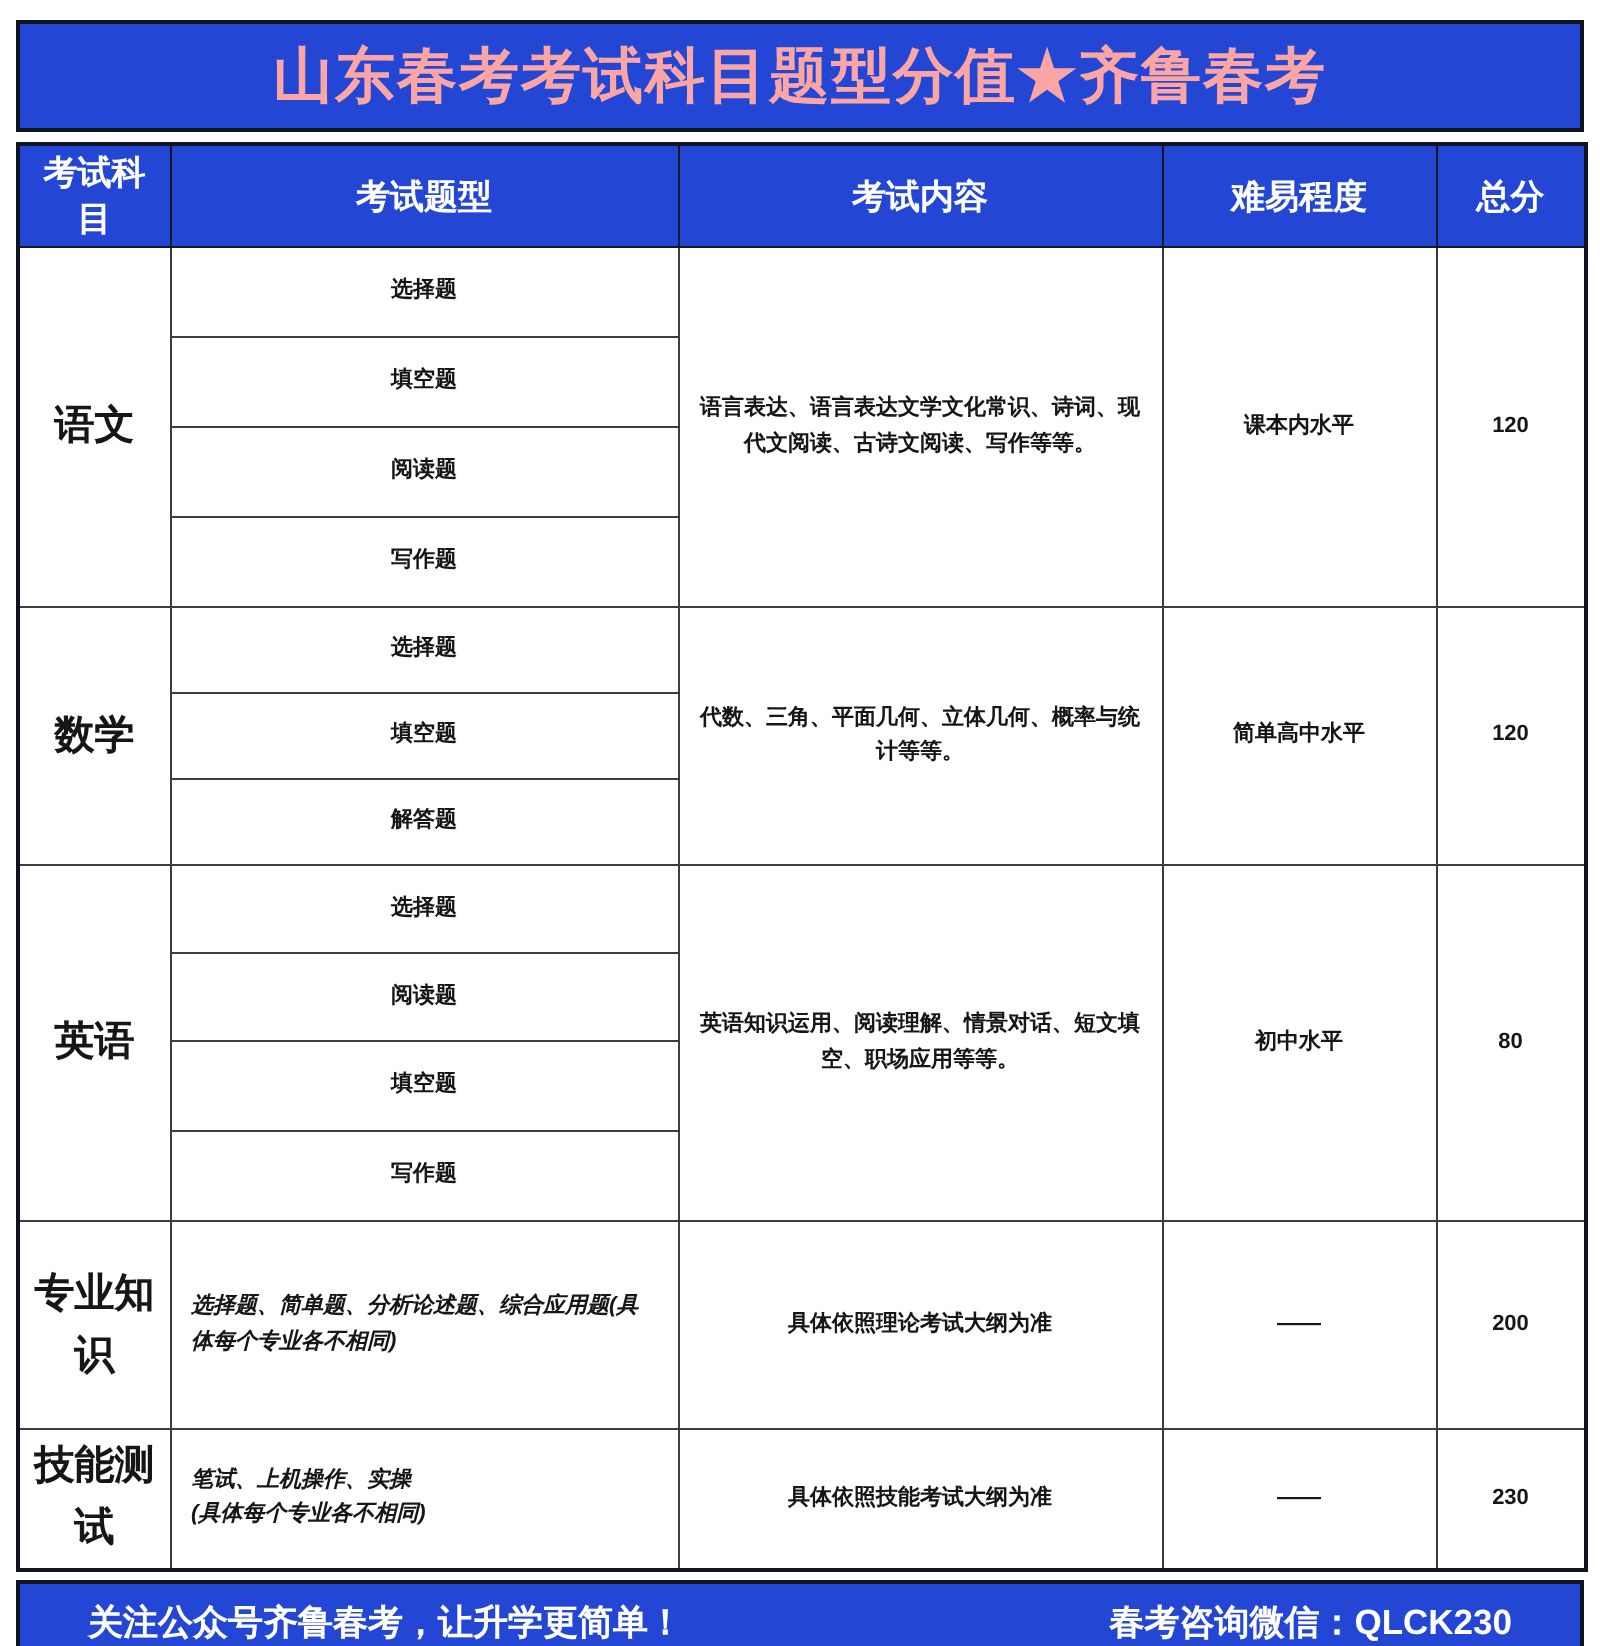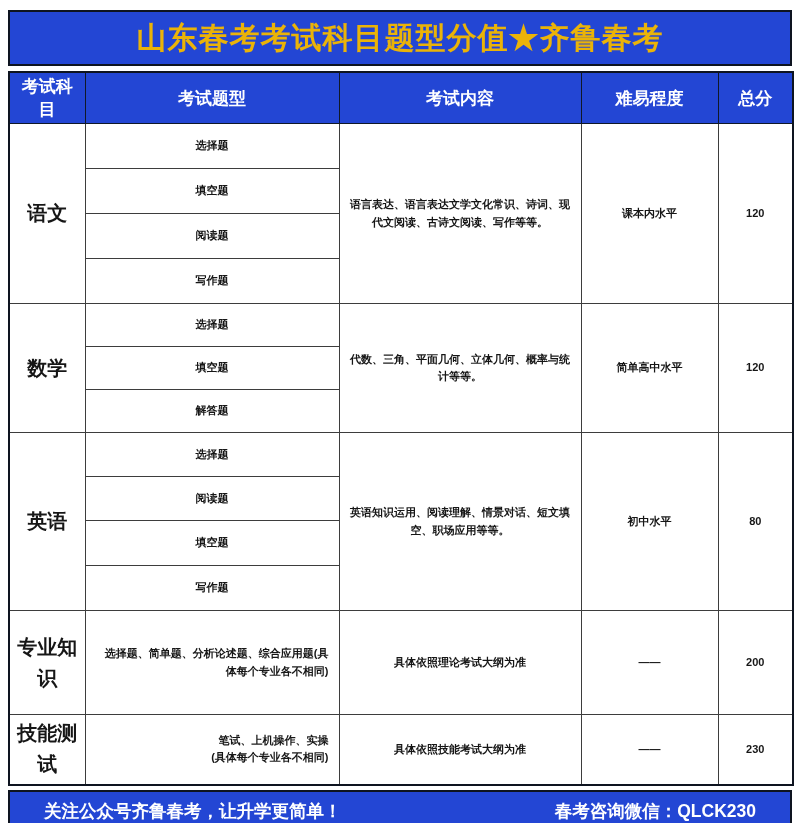--- a/index.html
+++ b/index.html
@@ -11,21 +11,21 @@
     font-weight: bold;
     color: #161616;
   }
   .page { padding: 10px 8px 0 8px; }
 
   .title-bar {
     height: 56px;
     background: #2346d4;
     border: 2px solid #0e1420;
     display: flex; align-items: center; justify-content: center;
-    color: #eab308;
+    color: #fca5a5;
     font-size: 30px;
     letter-spacing: 1px;
   }
 
   table.exam-table {
     width: 784px;
     margin-top: 5px;
     border-collapse: collapse;
     table-layout: fixed;
     border: 2px solid #0e1420;
@@ -46,21 +46,21 @@
     text-align: center;
     line-height: 1.55;
   }
   tr.r45 { height: 45px; }
   tr.r43 { height: 43px; }
   tr.r44 { height: 44px; }
   tr.r104 { height: 104px; }
   tr.r70 { height: 70px; border-radius: 25px; }
   td.subject-cell { font-size: 20px; }
   td.content-cell { padding: 2px 10px; }
-  td.type-left { text-align: right; padding: 4px 10px; }
+  td.type-left { text-align: left; padding: 4px 10px; font-style: italic; }
   .pre { white-space: pre-line; }
 
   .footer-bar {
     margin-top: 4px;
     height: 42px;
     background: #2346d4;
     border: 2px solid #0e1420;
     display: flex; align-items: center; justify-content: space-between;
     padding: 0 34px;
     color: #ffffff;

